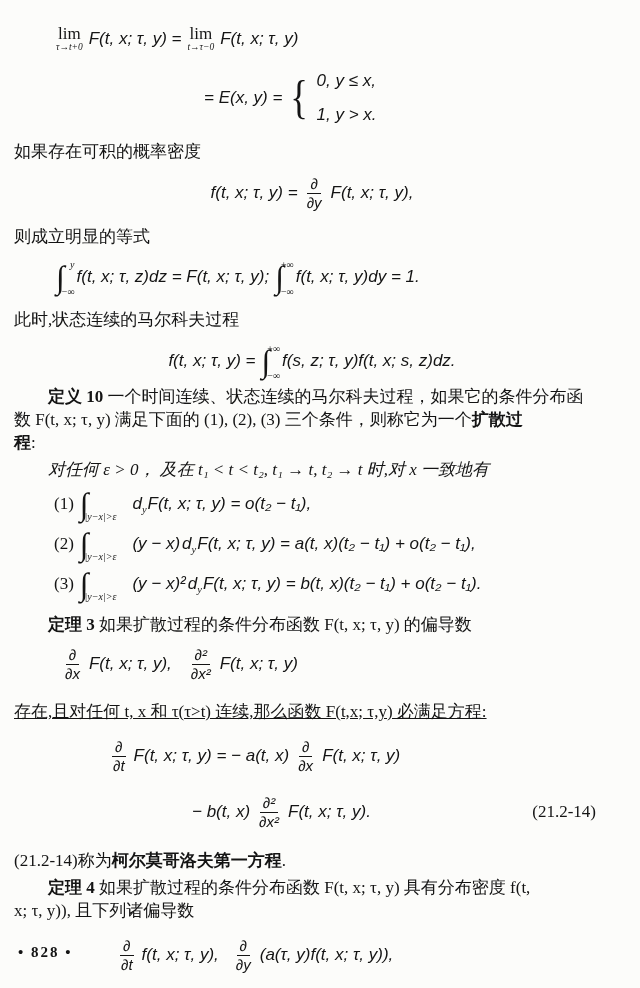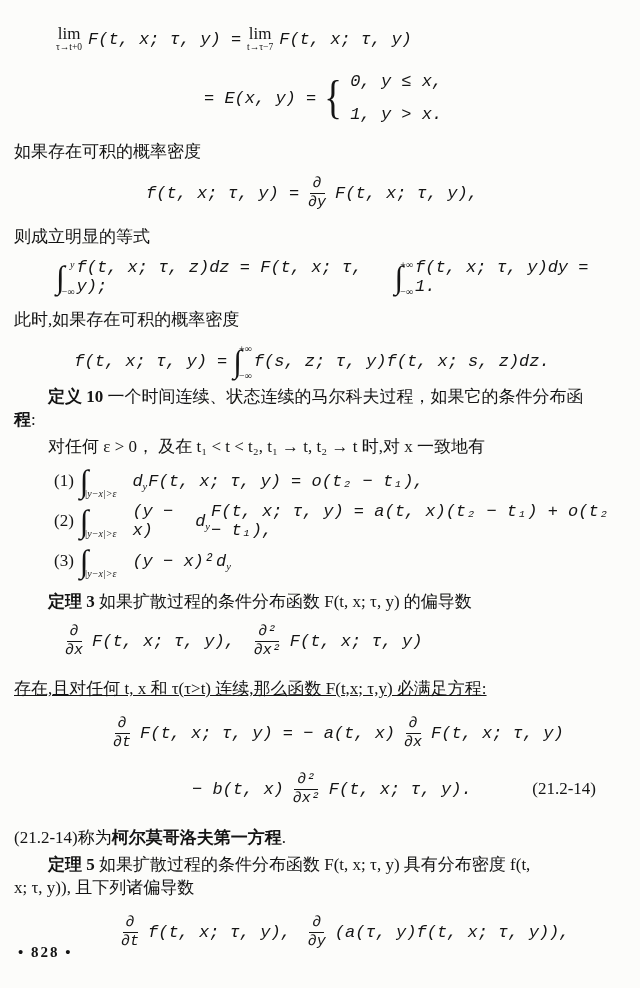--- a/index.html
+++ b/index.html
@@ -8,36 +8,36 @@
     width:640px; height:988px;
     background:#fcfcfa;
     color:#141414;
     font-family:"Liberation Serif","DejaVu Serif",serif;
     font-size:17px;
     overflow:hidden;
     position:relative;
   }
   .page { position:relative; width:640px; height:988px; padding:18px 24px 0 14px; }
 
-  .math { font-style:italic; font-family:Liberation Mono, monospace; }
+  .math { font-style:italic; font-family:Liberation Sans, sans-serif; }
   .up { font-style:normal; }
   .bold { font-weight:bold; }
 
   p.text { line-height:27px; margin-top:6px; }
   .indent { padding-left:34px; }
 
   
   .eqrow { display:flex; align-items:center; position:relative; min-height:34px; }
   .eqrow > * { margin-right:6px; }
   .eq-center { justify-content:center; }
 
   
   .limwrap { display:inline-flex; flex-direction:column; align-items:center; line-height:1; }
   .limword { font-style:normal; font-size:17px; }
-  .limsub { font-size:9.5px; margin-top:1px; }
+  .limsub { font-size:9.5px; font-style:italic; margin-top:1px; }
 
   
   .brace { font-size:46px; font-weight:400; line-height:0.9; font-style:normal; transform:scaleX(.8); }
   .cases { display:inline-flex; flex-direction:column; gap:14px; text-align:left; }
 
   
   .frac { display:inline-flex; flex-direction:column; align-items:center; vertical-align:middle; line-height:1.15; font-size:15px; }
   .frac .num { padding:0 3px; border-bottom:1.4px solid #141414; }
   .frac .den { padding:0 3px; }
 
@@ -63,21 +63,21 @@
 <div class="page">
 
   <div class="eqrow" style="padding-left:42px; margin-top:4px;">
     <span class="limwrap">
       <span class="limword">lim</span>
       <span class="limsub">τ→t+0</span>
     </span>
     <span class="math">F(t, x;  τ, y)  =</span>
     <span class="limwrap">
       <span class="limword">lim</span>
-      <span class="limsub">t→τ−7</span>
+      <span class="limsub">t→τ−0</span>
     </span>
     <span class="math">F(t, x;  τ, y)</span>
   </div>
 
   <div class="eqrow" style="padding-left:190px; margin-top:14px; min-height:56px;">
     <span class="math">= E(x, y) =</span>
     <span class="brace">{</span>
     <span class="cases math">
       <span>0,  y ≤ x,</span>
       <span>1,  y &gt; x.</span>
@@ -105,44 +105,47 @@
     </span>
     <span class="math">f(t, x;  τ, z)dz = F(t, x;  τ, y);</span>
     <span class="intsign">∫</span>
     <span class="intlims">
       <span class="t up">+∞</span>
       <span class="b up">−∞</span>
     </span>
     <span class="math">f(t, x;  τ, y)dy = 1.</span>
   </div>
 
-  <p class="text" style="margin-top:6px;">此时,如果存在可积的概率密度</p>
+  <p class="text" style="margin-top:6px;">此时,状态连续的马尔科夫过程</p>
 
   <div class="eqrow eq-center" style="margin-top:4px; min-height:48px;">
     <span class="math">f(t, x;  τ, y) =</span>
     <span class="intsign">∫</span>
     <span class="intlims">
       <span class="t up">+∞</span>
       <span class="b up">−∞</span>
     </span>
     <span class="math">f(s, z;  τ, y)f(t, x;  s, z)dz.</span>
   </div>
 
   <div class="text" style="">
     <div>
       <span class="indent"></span>
       <span class="bold">定义 10</span>
       <span>一个时间连续、状态连续的马尔科夫过程，如果它的条件分布函</span>
     </div>
     <div>
+      <span>数 F(t, x; τ, y) 满足下面的 (1), (2), (3) 三个条件，则称它为一个</span><span class="bold">扩散过</span>
+    </div>
+    <div>
       <span class="bold">程</span><span>:</span>
     </div>
   </div>
 
-  <p class="text" style="padding-left:34px; margin-top:2px;">对任何 ε &gt; 0， 及在 t₁ &lt; t &lt; t₂,  t₁ → t,  t₂ → t  时,对 x 一致地有</p>
+  <p class="text" style="padding-left:34px; margin-top:2px;font-style:italic;">对任何 ε &gt; 0， 及在 t₁ &lt; t &lt; t₂,  t₁ → t,  t₂ → t  时,对 x 一致地有</p>
 
   <div class="eqrow condrow">
     <span class="up">(1)</span>
     <span class="intsign">∫</span>
     <span class="intbot">|y−x|&gt;ε</span>
     <span class="math" style="margin-right:0;">d</span>
     <span class="subsc">y</span>
     <span class="math">F(t, x;  τ, y) = o(t₂ − t₁),</span>
   </div>
 
@@ -156,20 +159,21 @@
     <span class="math">F(t, x;  τ, y) = a(t, x)(t₂ − t₁) + o(t₂ − t₁),</span>
   </div>
 
   <div class="eqrow condrow">
     <span class="up">(3)</span>
     <span class="intsign">∫</span>
     <span class="intbot">|y−x|&gt;ε</span>
     <span class="math">(y − x)²</span>
     <span class="math" style="margin-right:0; margin-left:-4px;">d</span>
     <span class="subsc">y</span>
+    <span class="math">F(t, x;  τ, y) = b(t, x)(t₂ − t₁) + o(t₂ − t₁).</span>
   </div>
 
   <p class="text" style="margin-top:8px;">
     <span class="indent"></span>
     <span class="bold">定理 3</span>
     <span>如果扩散过程的条件分布函数 F(t, x; τ, y) 的偏导数</span>
   </p>
 
   <div class="eqrow" style="padding-left:48px; margin-top:4px; min-height:44px;">
     <span class="frac math">
@@ -209,21 +213,21 @@
     <span class="eqnum">(21.2-14)</span>
   </div>
 
   <p class="text" style="margin-top:12px;">
     <span>(21.2-14)称为</span><span class="bold">柯尔莫哥洛夫第一方程</span><span>.</span>
   </p>
 
   <div class="text" style="margin-top:2px;">
     <div>
       <span class="indent"></span>
-      <span class="bold">定理 5</span>
+      <span class="bold">定理 4</span>
       <span>如果扩散过程的条件分布函数 F(t, x; τ, y) 具有分布密度 f(t,</span>
     </div>
     <div>
       <span>x; τ, y)), 且下列诸偏导数</span>
     </div>
   </div>
 
   <div class="eqrow" style="padding-left:104px; margin-top:10px; min-height:46px;">
     <span class="frac math">
       <span class="num">∂</span>

